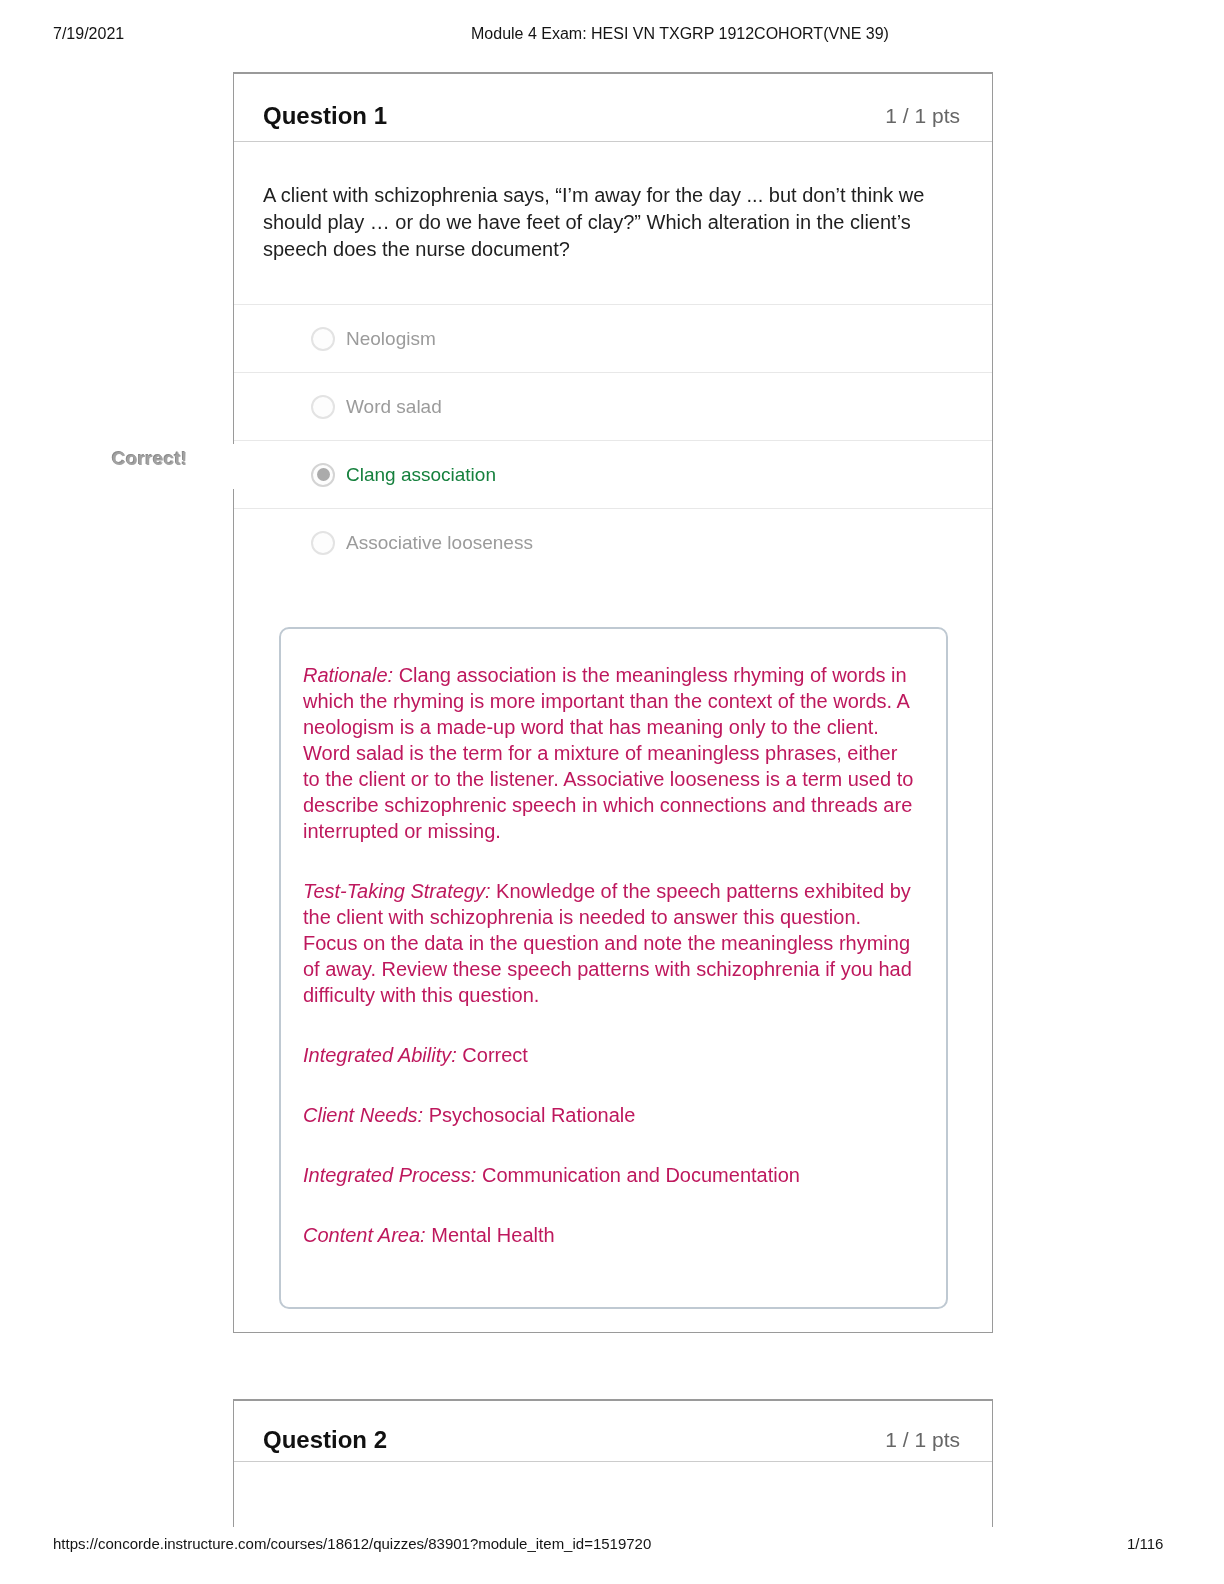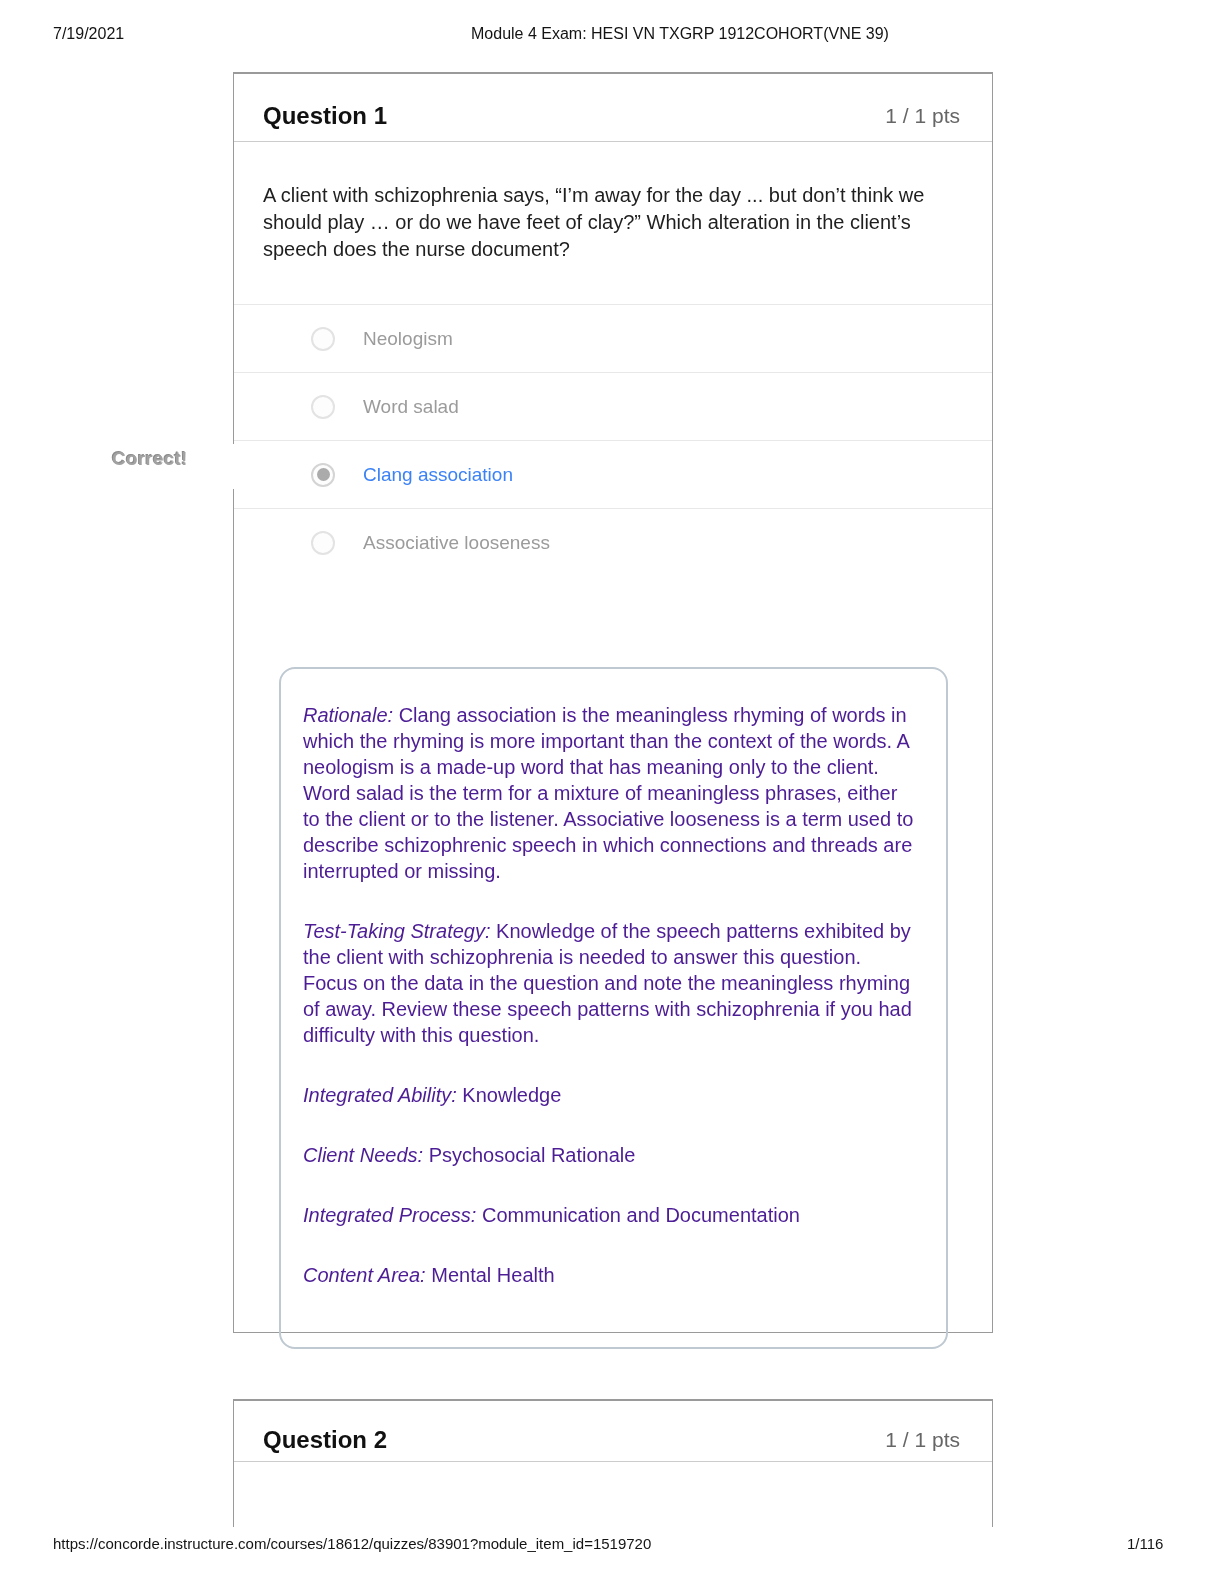--- a/index.html
+++ b/index.html
@@ -37,24 +37,24 @@
   .qprompt{
     position:absolute;left:29px;top:108px;width:692px;
     font-size:20px;line-height:27px;color:#1f1f1f;
   }
 
   
   .answers{position:absolute;left:0;top:230px;width:100%;}
   .answer-row{
     display:flex;align-items:center;
     height:68px;border-top:1px solid #e8e8e8;
-    padding-left:77px;box-sizing:border-box;gap:17px;
+    padding-left:77px;box-sizing:border-box;
   }
   .answer-row .lbl{font-size:19px;color:#9b9b9b;margin-left:11px;}
-  .answer-row.selected .lbl{color:#3b82f6;}
+  .answer-row.selected .lbl{color:#15803d;}
   .radio{
     width:20px;height:20px;border-radius:50%;
     border:2px solid #e3e3e3;background:#fdfdfd;
     display:flex;align-items:center;justify-content:center;flex:0 0 auto;
   }
   .answer-row.selected .radio{border-color:#d4d4d4;}
   .radio .dot{display:none;width:13px;height:13px;border-radius:50%;background:#ababab;}
   .answer-row.selected .radio .dot{display:block;}
 
   
@@ -65,24 +65,24 @@
     letter-spacing:.2px;
   }
   .border-gap{
     position:absolute;left:231px;top:444px;width:5px;height:45px;
     background:#ffffff;z-index:5;
   }
 
   
   .feedback{
     position:absolute;left:45px;top:553px;width:669px;height:682px;
-    border:2px solid #bfc9d2;border-radius:16px;
+    border:2px solid #bfc9d2;border-radius:10px;
     box-sizing:border-box;
     padding:33px 30px 0 22px;
-    font-size:20px;line-height:26px;color:#4c1d95;margin-top:40px;
+    font-size:20px;line-height:26px;color:#be185d;
   }
   .feedback p{margin:0 0 34px 0;}
   .fb-lead{font-style:italic;}
 
   .q2-body{height:65px;}
 </style>
 </head>
 <body>
 
 <div class="page">
@@ -115,21 +115,21 @@
       </div>
       <div class="answer-row">
         <span class="radio"></span>
         <span class="lbl">Associative looseness</span>
       </div>
     </div>
 
     <div class="feedback">
       <p><span class="fb-lead">Rationale:</span> <span>Clang association is the meaningless rhyming of words in which the rhyming is more important than the context of the words. A neologism is a made-up word that has meaning only to the client. Word salad is the term for a mixture of meaningless phrases, either to the client or to the listener. Associative looseness is a term used to describe schizophrenic speech in which connections and threads are interrupted or missing.</span></p>
       <p><span class="fb-lead">Test-Taking Strategy:</span> <span>Knowledge of the speech patterns exhibited by the client with schizophrenia is needed to answer this question. Focus on the data in the question and note the meaningless rhyming of away. Review these speech patterns with schizophrenia if you had difficulty with this question.</span></p>
-      <p><span class="fb-lead">Integrated Ability:</span> <span>Knowledge</span></p>
+      <p><span class="fb-lead">Integrated Ability:</span> <span>Correct</span></p>
       <p><span class="fb-lead">Client Needs:</span> <span>Psychosocial Rationale</span></p>
       <p><span class="fb-lead">Integrated Process:</span> <span>Communication and Documentation</span></p>
       <p><span class="fb-lead">Content Area:</span> <span>Mental Health</span></p>
     </div>
   </div>
 
   <div class="correct-flag">Correct!</div>
   <div class="border-gap"></div>
 
   <div class="qcard q2">

